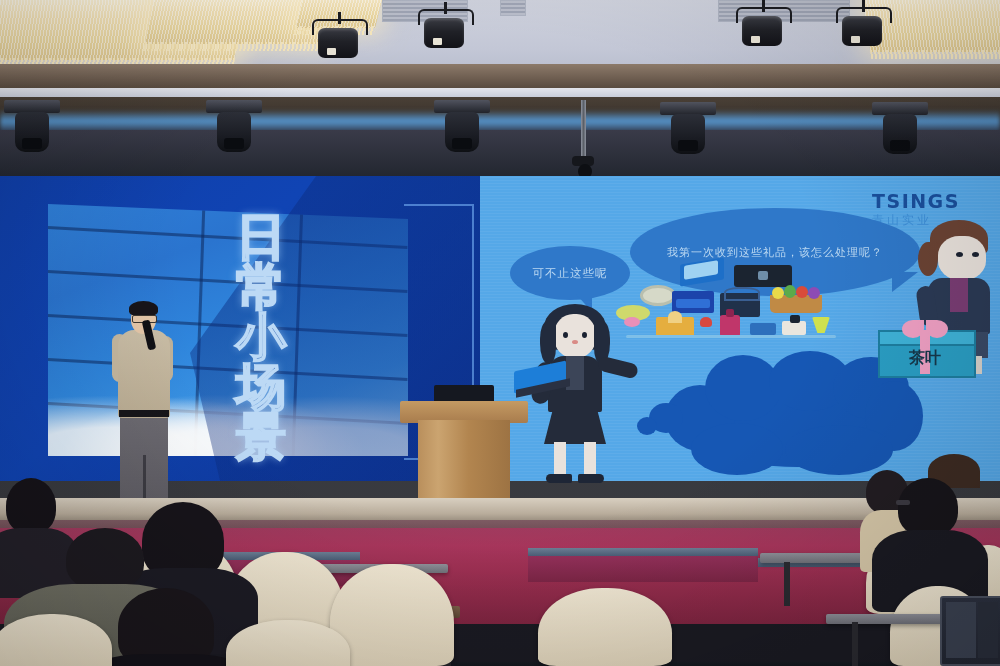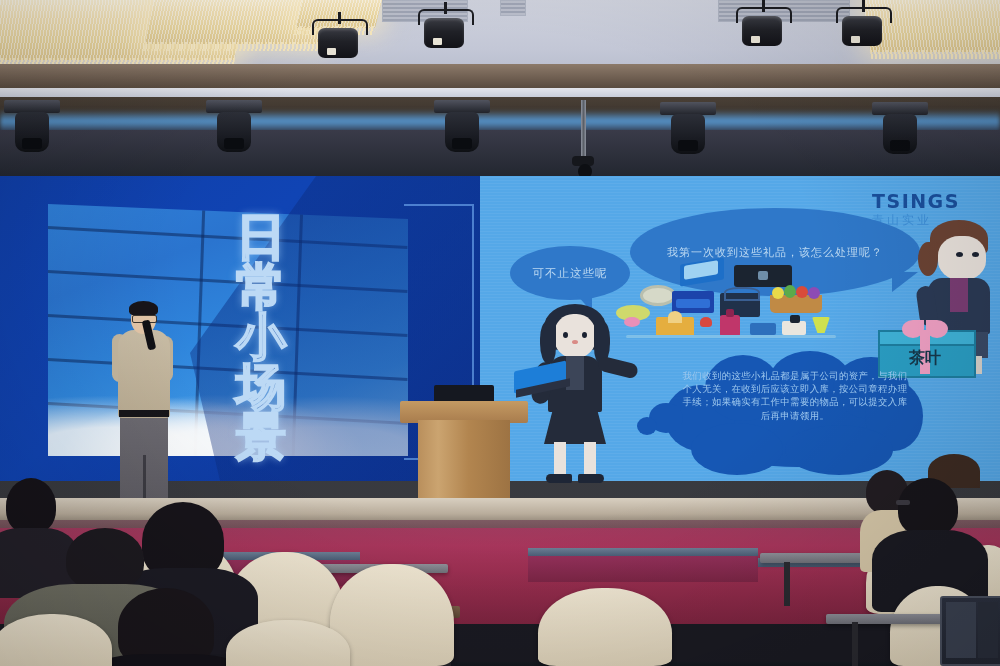--- a/index.html
+++ b/index.html
@@ -277,21 +277,20 @@
         <div class="cloudpuff" style="left:12px;top:18px;width:240px;height:98px;"></div>
         <div class="cloudpuff" style="left:0px;top:34px;width:70px;height:66px;"></div>
         <div class="cloudpuff" style="left:40px;top:4px;width:76px;height:66px;"></div>
         <div class="cloudpuff" style="left:104px;top:0px;width:82px;height:60px;"></div>
         <div class="cloudpuff" style="left:168px;top:6px;width:76px;height:62px;"></div>
         <div class="cloudpuff" style="left:200px;top:30px;width:58px;height:70px;"></div>
         <div class="cloudpuff" style="left:26px;top:72px;width:92px;height:52px;"></div>
         <div class="cloudpuff" style="left:120px;top:74px;width:108px;height:50px;"></div>
         <div class="cloudpuff" style="left:-16px;top:52px;width:34px;height:30px;"></div>
         <div class="cloudpuff" style="left:-28px;top:66px;width:20px;height:18px;"></div>
-        <div id="cloud-text">我们收到的这些小礼品都是属于公司的资产，与我们个人无关，在收到后应该立即入库，按公司章程办理手续；如果确实有工作中需要的物品，可以提交入库后再申请领用。</div>
       </div>
 
       <div class="abs" style="left:42px;top:128px;width:110px;height:168px;">
         <div class="abs hair" style="left:22px;top:0px;width:62px;height:46px;border-radius:50% 50% 26% 26%;"></div>
         <div class="abs skin" style="left:32px;top:10px;width:42px;height:44px;border-radius:46%;"></div>
         <div class="abs" style="left:41px;top:28px;width:5px;height:6px;background:#1b2231;border-radius:50%;"></div>
         <div class="abs" style="left:60px;top:28px;width:5px;height:6px;background:#1b2231;border-radius:50%;"></div>
         <div class="abs" style="left:50px;top:36px;width:6px;height:4px;background:#d98b86;border-radius:50%;"></div>
         <div class="abs hair" style="left:18px;top:18px;width:16px;height:42px;border-radius:40% 10% 40% 50%;"></div>
         <div class="abs hair" style="left:72px;top:18px;width:16px;height:42px;border-radius:10% 40% 50% 40%;"></div>

